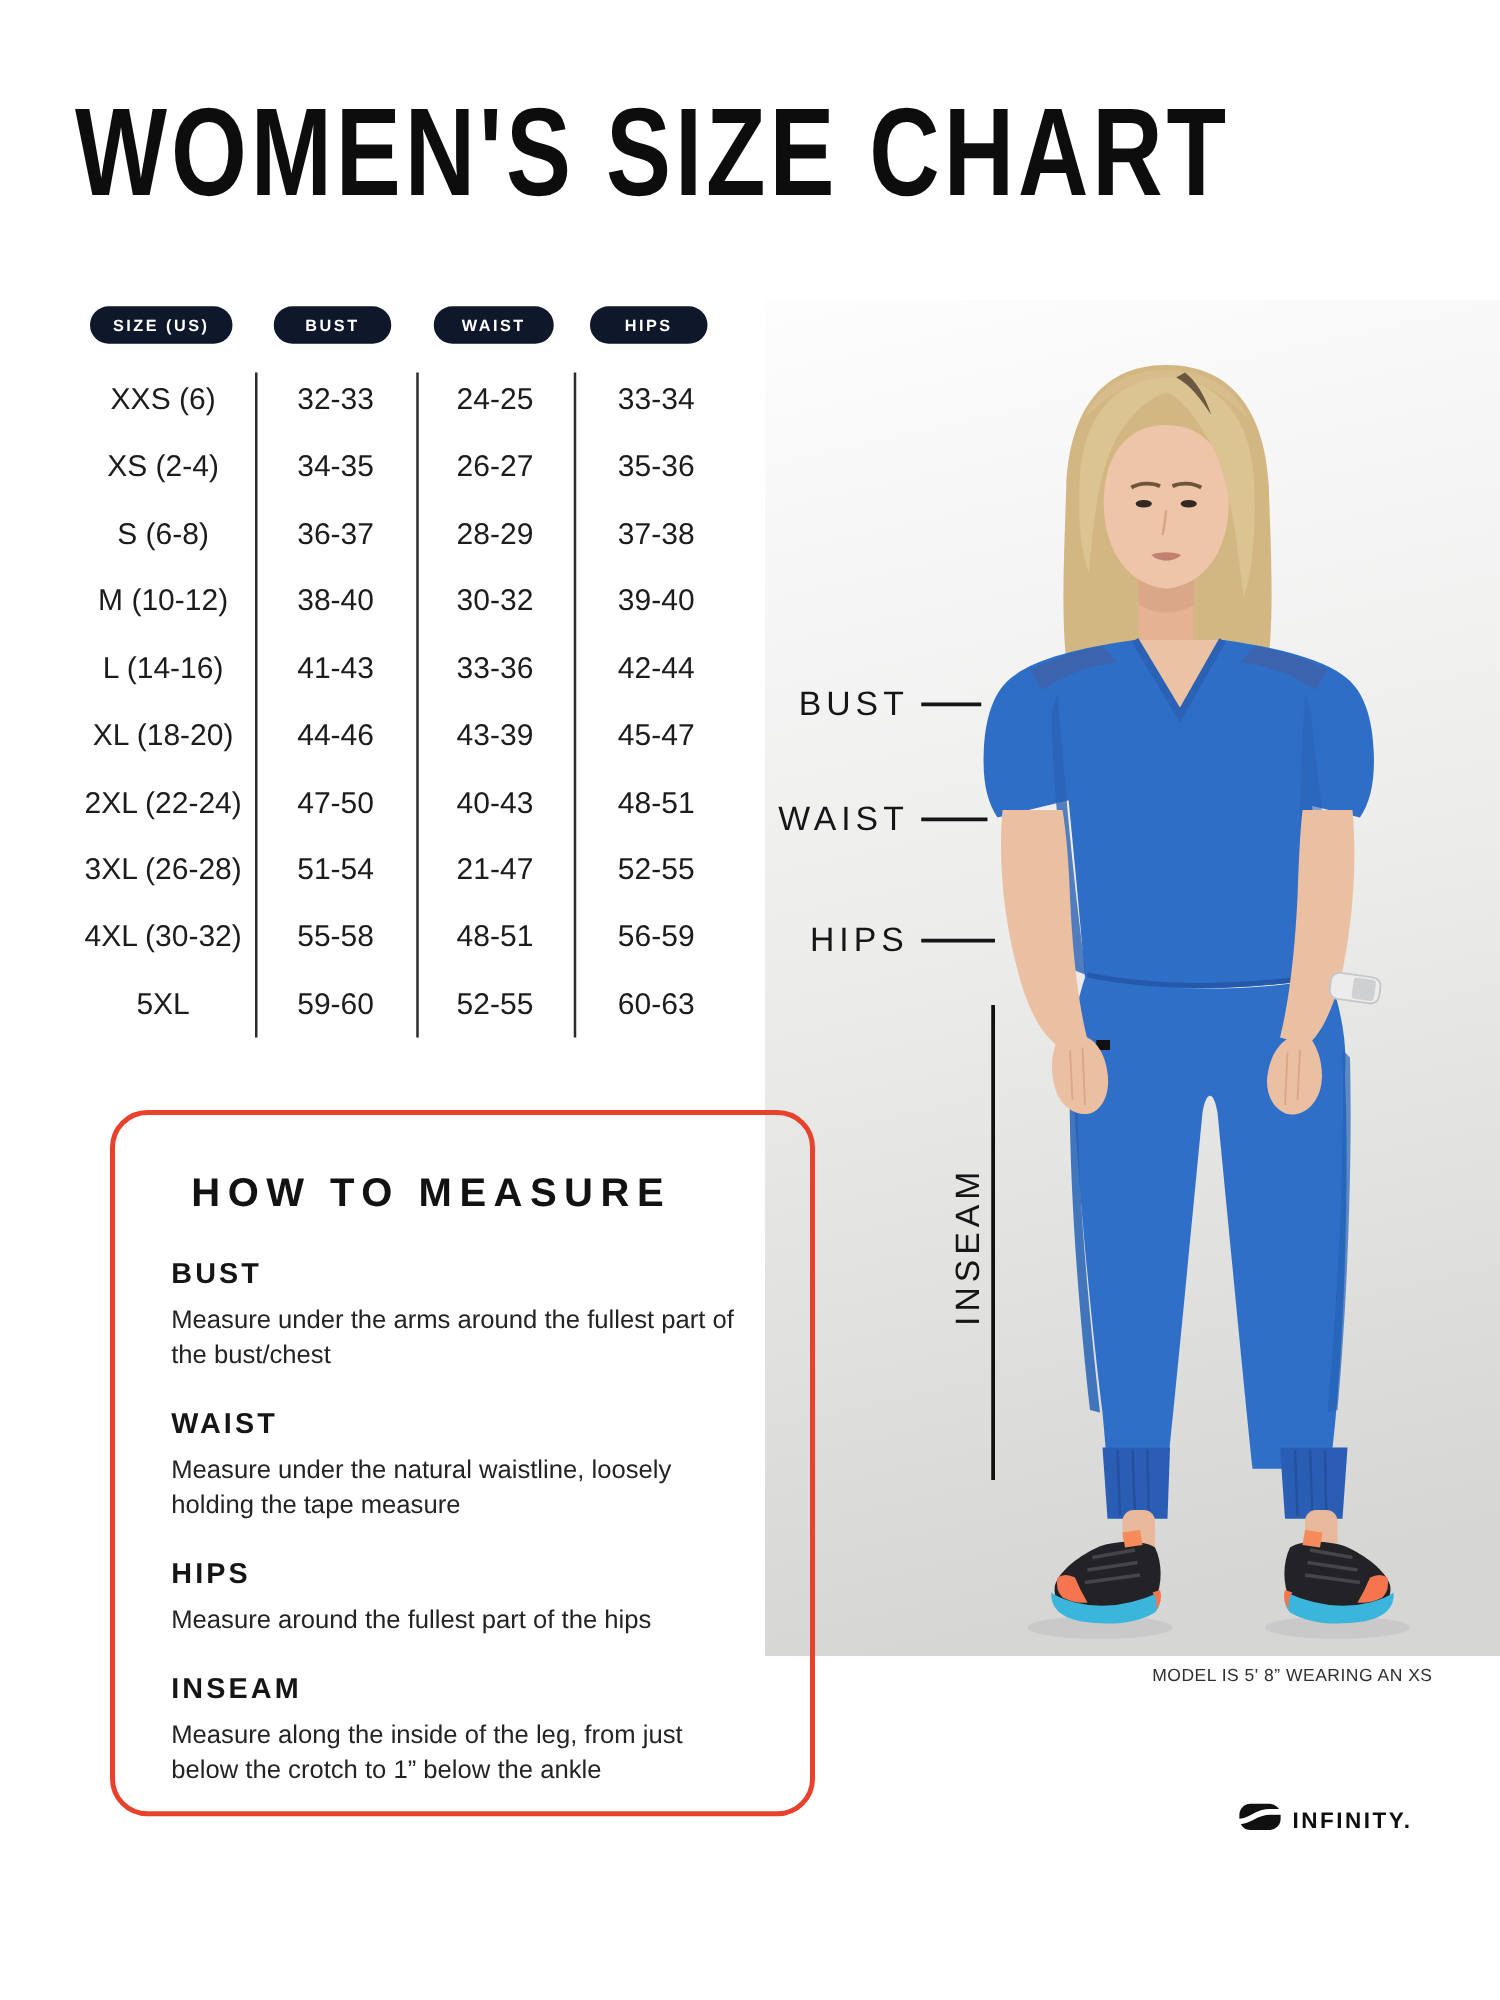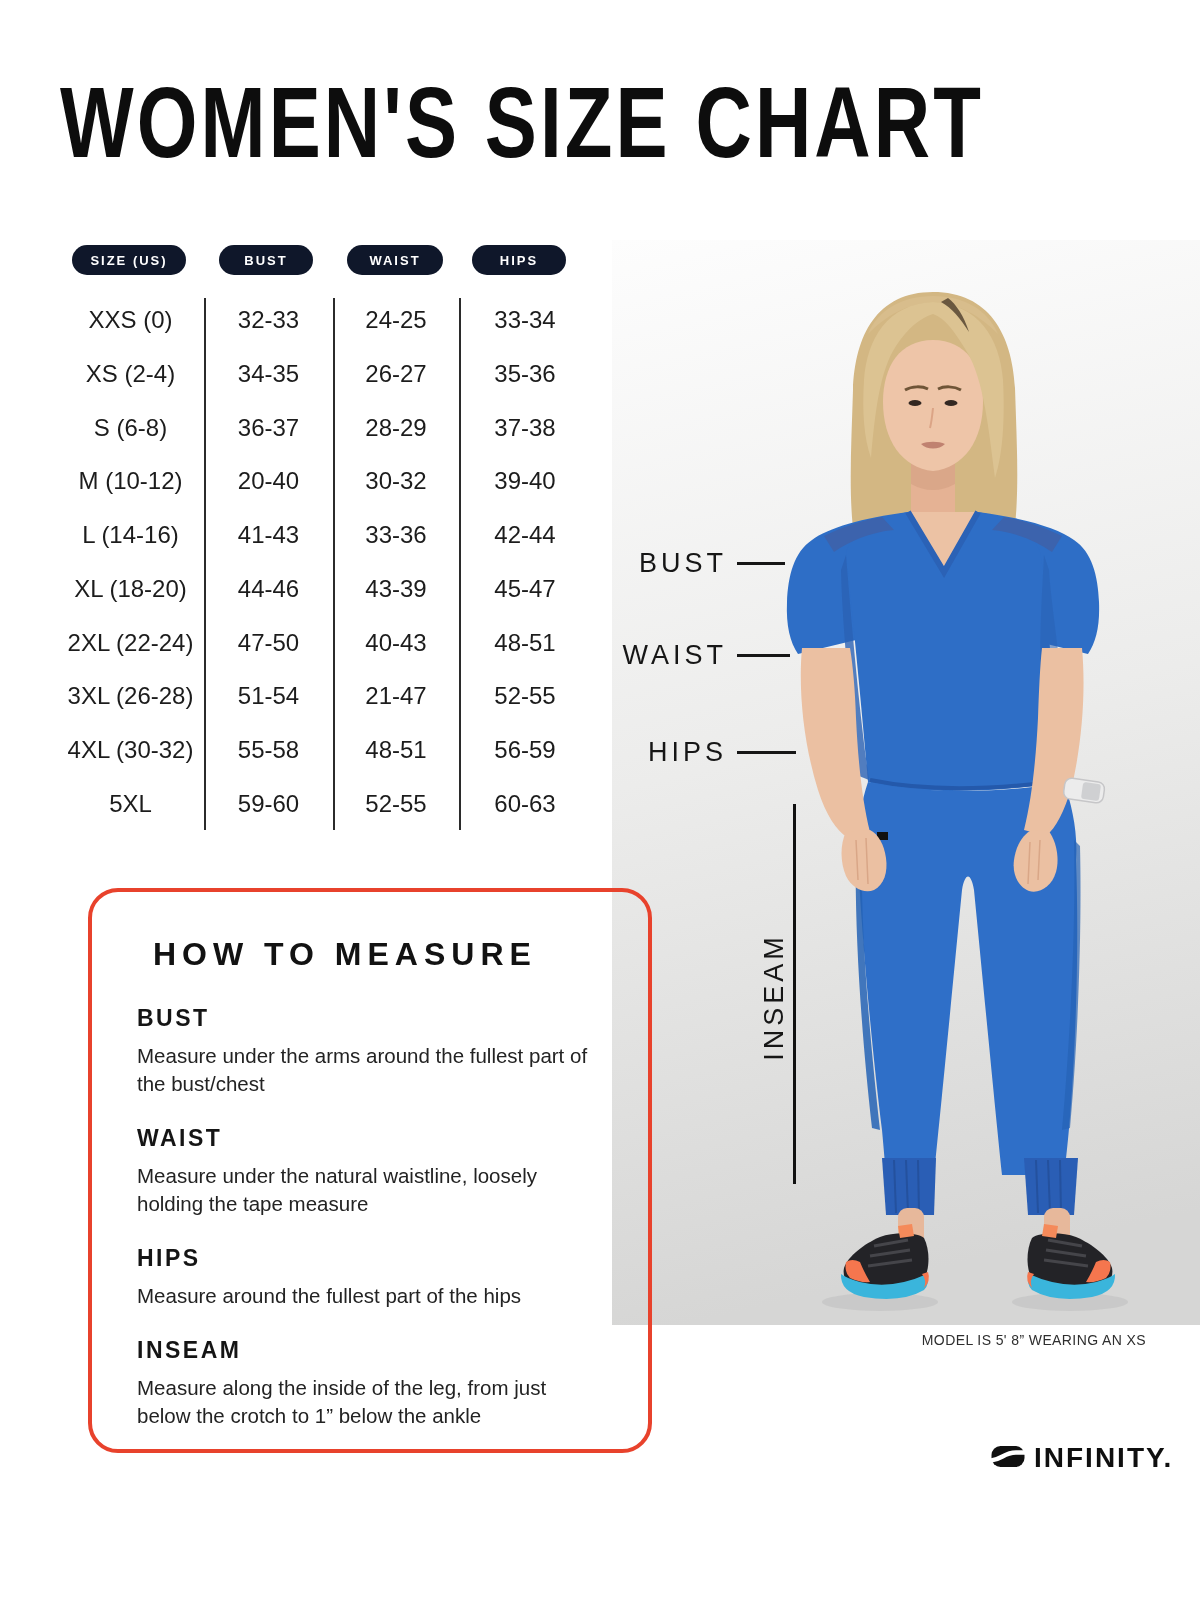--- a/index.html
+++ b/index.html
@@ -40,21 +40,21 @@
                border:4px solid #e8422c;border-radius:30px;background:transparent;}
   #measure-inner{padding:44px 46px 0 45px;}
   #measure-title{font-size:32px;font-weight:bold;letter-spacing:6px;color:#121212;margin:0 0 32px 16px;}
   .ms-head{font-size:23px;font-weight:bold;letter-spacing:2.5px;color:#151515;margin:0 0 10px 0;}
   .ms-text{font-size:20.5px;line-height:28px;color:#232323;width:462px;margin:0 0 27px 0;}
 
   
   #model-caption{position:absolute;left:800px;top:1332px;width:346px;text-align:right;
                  font-size:14px;letter-spacing:0.4px;color:#2e2e2e;}
   #brand{position:absolute;left:991px;top:1442px;display:flex;align-items:center;gap:9px;}
-  #brand-name{font-size:28px;font-weight:bold;letter-spacing:2px;color:#0f0f0f;}
+  #brand-name{font-size:18px;font-weight:bold;letter-spacing:2px;color:#0f0f0f;}
 </style>
 </head>
 <body>
 
 <div id="page">
 
   <div id="title">WOMEN'S SIZE CHART</div>
 
   <div id="photo">
     <svg width="588" height="1085" viewBox="0 0 588 1085">
@@ -169,40 +169,40 @@
   <span class="pill" id="pill-size">SIZE (US)</span>
   <span class="pill" id="pill-bust">BUST</span>
   <span class="pill" id="pill-waist">WAIST</span>
   <span class="pill" id="pill-hips">HIPS</span>
 
   <div class="vdiv" id="vdiv1"></div>
   <div class="vdiv" id="vdiv2"></div>
   <div class="vdiv" id="vdiv3"></div>
 
   <div class="t-row" style="top:305px">
-    <div class="cell c1">XXS (0)</div>
+    <div class="cell c1">XXS (6)</div>
     <div class="cell c2">32-33</div>
     <div class="cell c3">24-25</div>
     <div class="cell c4">33-34</div>
   </div>
   <div class="t-row" style="top:359px">
     <div class="cell c1">XS (2-4)</div>
     <div class="cell c2">34-35</div>
     <div class="cell c3">26-27</div>
     <div class="cell c4">35-36</div>
   </div>
   <div class="t-row" style="top:413px">
     <div class="cell c1">S (6-8)</div>
     <div class="cell c2">36-37</div>
     <div class="cell c3">28-29</div>
     <div class="cell c4">37-38</div>
   </div>
   <div class="t-row" style="top:466px">
     <div class="cell c1">M (10-12)</div>
-    <div class="cell c2">20-40</div>
+    <div class="cell c2">38-40</div>
     <div class="cell c3">30-32</div>
     <div class="cell c4">39-40</div>
   </div>
   <div class="t-row" style="top:520px">
     <div class="cell c1">L (14-16)</div>
     <div class="cell c2">41-43</div>
     <div class="cell c3">33-36</div>
     <div class="cell c4">42-44</div>
   </div>
   <div class="t-row" style="top:574px">

